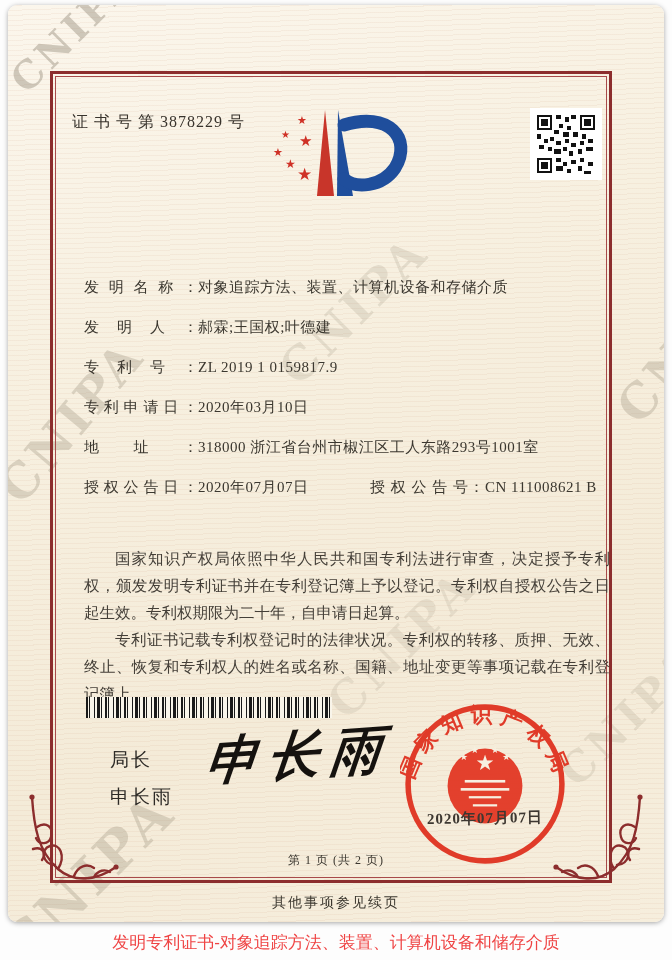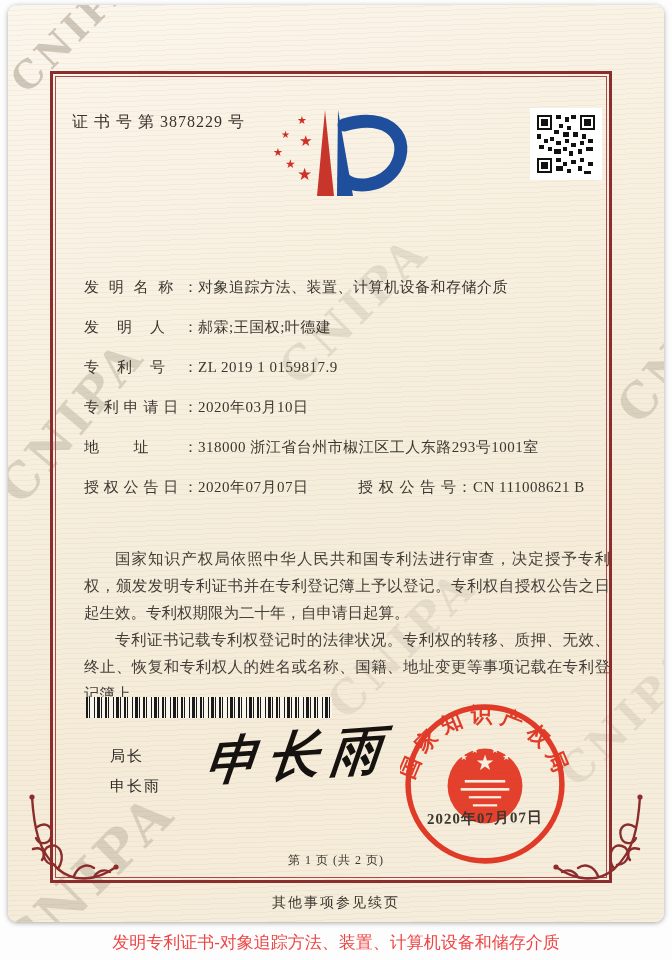--- a/index.html
+++ b/index.html
@@ -41,30 +41,30 @@
   .qr svg { width:100%; height:100%; }
 
   .title { position:absolute; left:0; top:199px; width:100%; text-align:center;
     font-size:37px; font-weight:bold; letter-spacing:18px; text-indent:18px; color:#322d27; }
 
   .fields { position:absolute; left:76px; top:272px; right:52px; font-size:15px; color:#3b372f; }
   .frow { height:40px; line-height:20px; white-space:nowrap; }
   .flabel { display:inline-block; width:114px; text-align:justify; text-align-last:justify; vertical-align:top; }
   .fvalue { letter-spacing:.5px; }
   .fvalue.g1 { display:inline-block; width:152px; }
-  .flabel2 { display:inline-block; margin-left:8px; letter-spacing:1px; }
+  .flabel2 { display:inline-block; margin-left:20px; letter-spacing:1px; }
 
   .paras { position:absolute; left:76px; top:540px; right:54px; font-size:15.5px; line-height:27px;
     color:#443f38; text-align:justify; }
   .paras p { text-indent:2em; }
 
   .barcode { position:absolute; left:78px; top:692px; width:246px; height:21px;
     background:repeating-linear-gradient(90deg,#1a1a1a 0 2px,#f9f5ea 2px 3px,#1a1a1a 3px 4px,#f9f5ea 4px 8px,#1a1a1a 8px 9px,#f9f5ea 9px 11px,#1a1a1a 11px 14px,#f9f5ea 14px 15px,#1a1a1a 15px 16px,#f9f5ea 16px 19px); }
 
-  .officer { position:absolute; left:102px; top:742px; font-family:Liberation Serif, serif; color:#2d2a26; font-size:15px; }
+  .officer { position:absolute; left:102px; top:742px; font-family:Liberation Serif, serif; color:#2d2a26; font-size:19px; }
   .officer .o-title { margin-bottom:11px; letter-spacing:2px; }
   .officer .o-name  { letter-spacing:2px; }
 
   .signature { position:absolute; left:196px; top:716px; width:190px; text-align:center;
     font-size:52px; font-weight:bold; color:#15120f; letter-spacing:10px;
     transform:rotate(-4deg) skewX(-10deg); font-style:italic; }
 
   .seal { position:absolute; left:392px; top:694px; width:170px; height:170px; opacity:.93; }
   .seal-date { position:absolute; left:388px; top:804px; width:178px; text-align:center;
     font-size:15px; font-weight:bold; color:#3d3731; letter-spacing:1px; z-index:5; transform:rotate(-1deg); }

